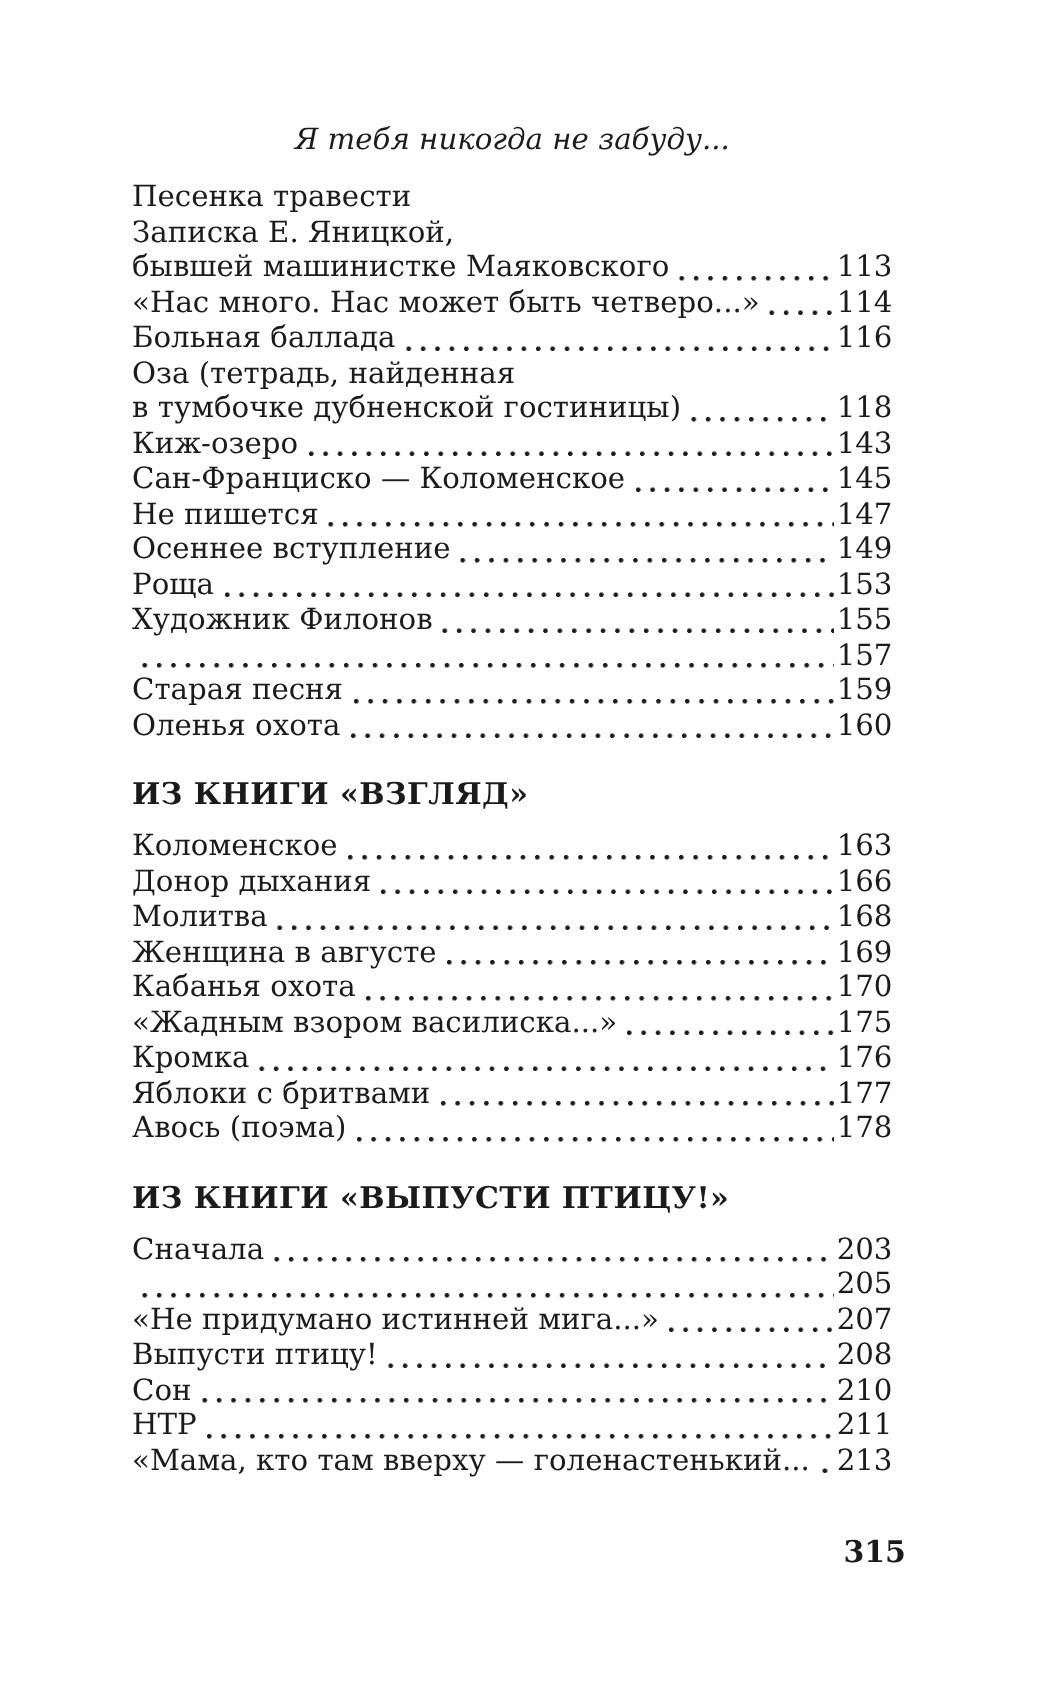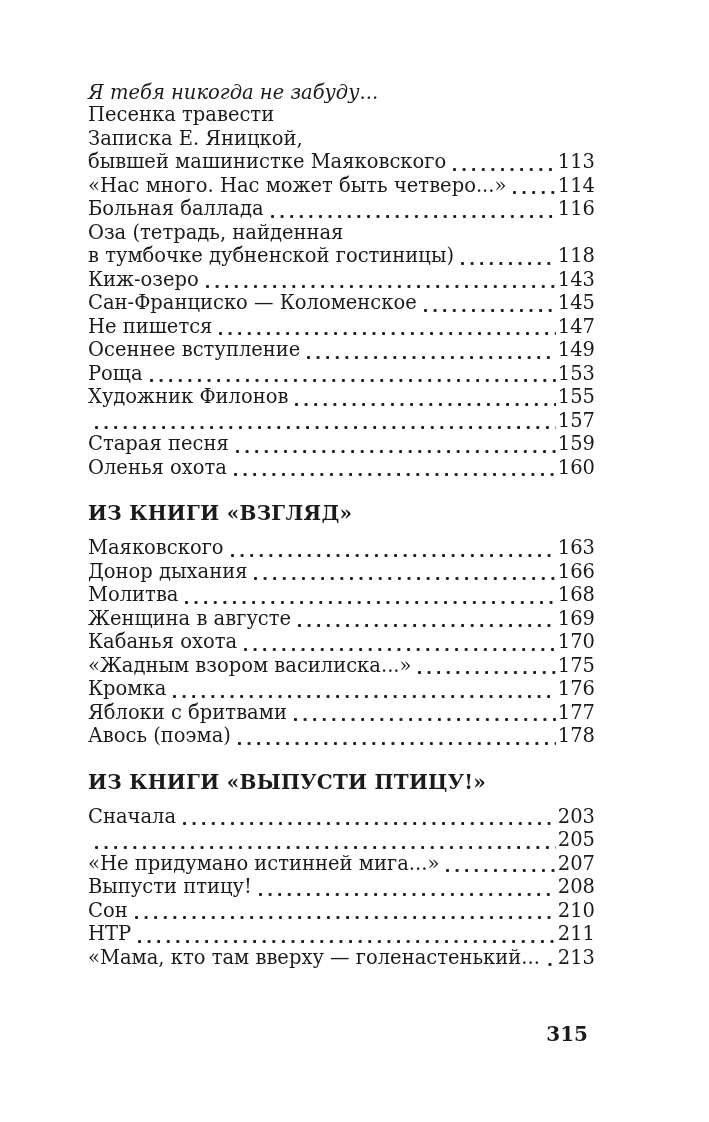--- a/index.html
+++ b/index.html
@@ -16,25 +16,25 @@
     color: #1b1b1b;
     overflow: hidden;
   }
   .content {
     position: absolute;
     left: 88px;
     top: 82px;
     width: 507px;
   }
   .running-header {
-    text-align: left;
+    text-align: center;
     font-style: italic;
     font-size: 19.5px;
     line-height: 21px;
-    margin-bottom: 0;
+    margin-bottom: 16px;
     white-space: nowrap;
   }
   .toc-row {
     display: flex;
     align-items: center;
     font-size: 19.5px;
     line-height: 23.5px;
     height: 23.5px;
     white-space: nowrap;
   }
@@ -58,21 +58,21 @@
   .section-heading {
     font-weight: bold;
     font-size: 20px;
     line-height: 24px;
     margin: 22px 0 11px 0;
     letter-spacing: 0.3px;
   }
   .page-number {
     position: absolute;
     top: 1022px;
-    left: 88px;
+    left: 104px;
     width: 500px;
     text-align: right;
     font-weight: bold;
     font-size: 20px;
     line-height: 24px;
   }
 </style>
 </head>
 <body>
 
@@ -148,21 +148,21 @@
           <span class="dot-leader"></span>
           <span class="toc-pagenum">159</span>
         </div>
         <div class="toc-row">
           <span class="toc-title">Оленья охота</span>
           <span class="dot-leader"></span>
           <span class="toc-pagenum">160</span>
         </div>
         <div class="section-heading">ИЗ КНИГИ «ВЗГЛЯД»</div>
         <div class="toc-row">
-          <span class="toc-title">Маяковского</span>
+          <span class="toc-title">Коломенское</span>
           <span class="dot-leader"></span>
           <span class="toc-pagenum">163</span>
         </div>
         <div class="toc-row">
           <span class="toc-title">Донор дыхания</span>
           <span class="dot-leader"></span>
           <span class="toc-pagenum">166</span>
         </div>
         <div class="toc-row">
           <span class="toc-title">Молитва</span>

